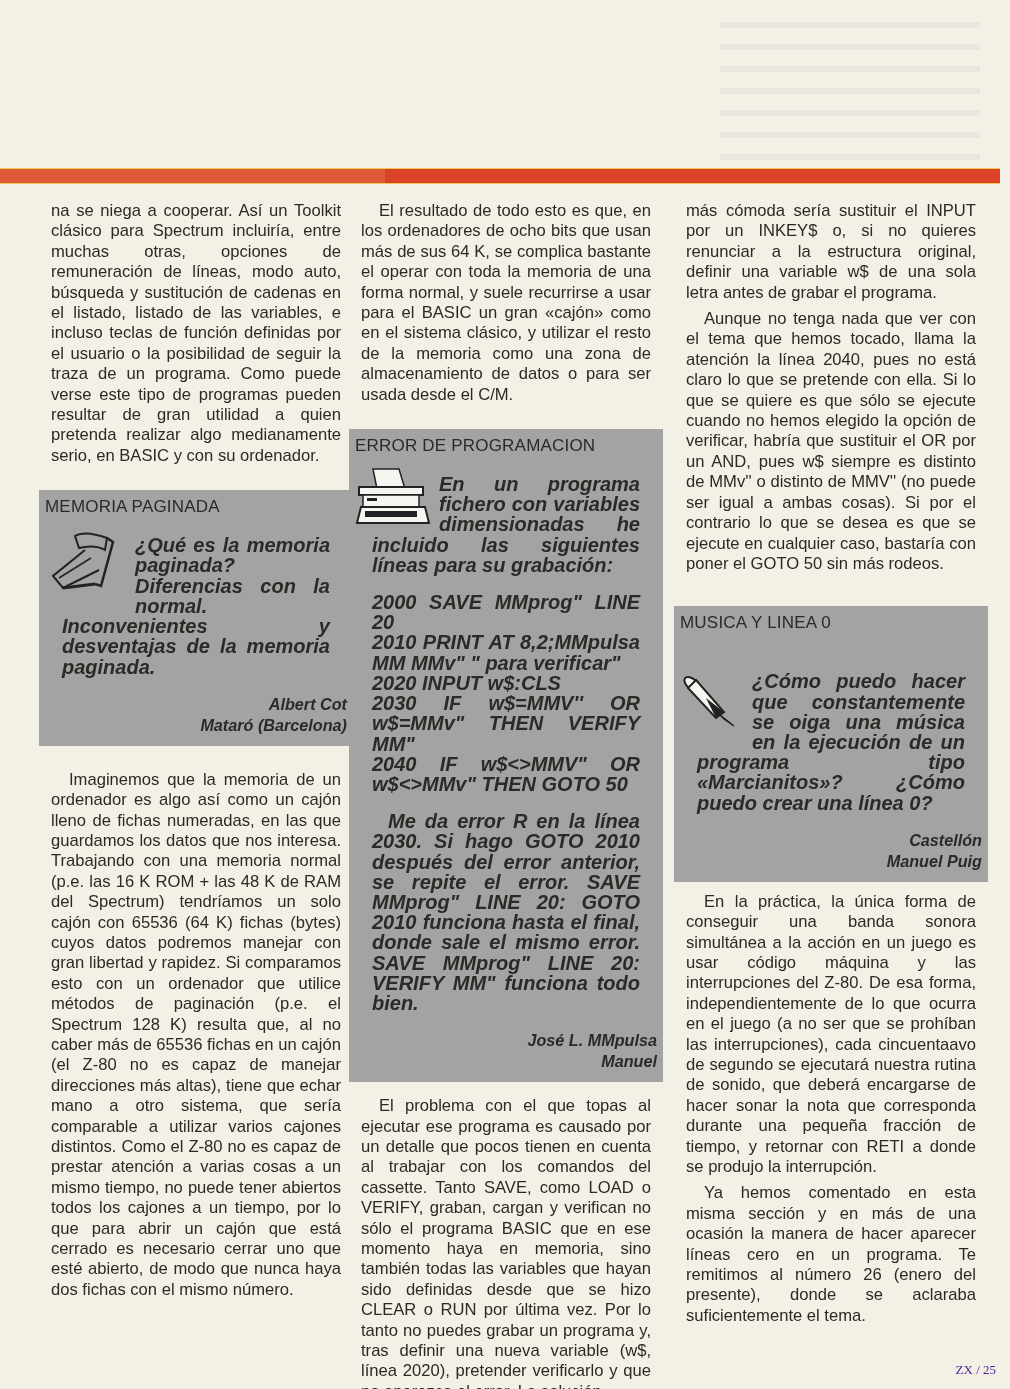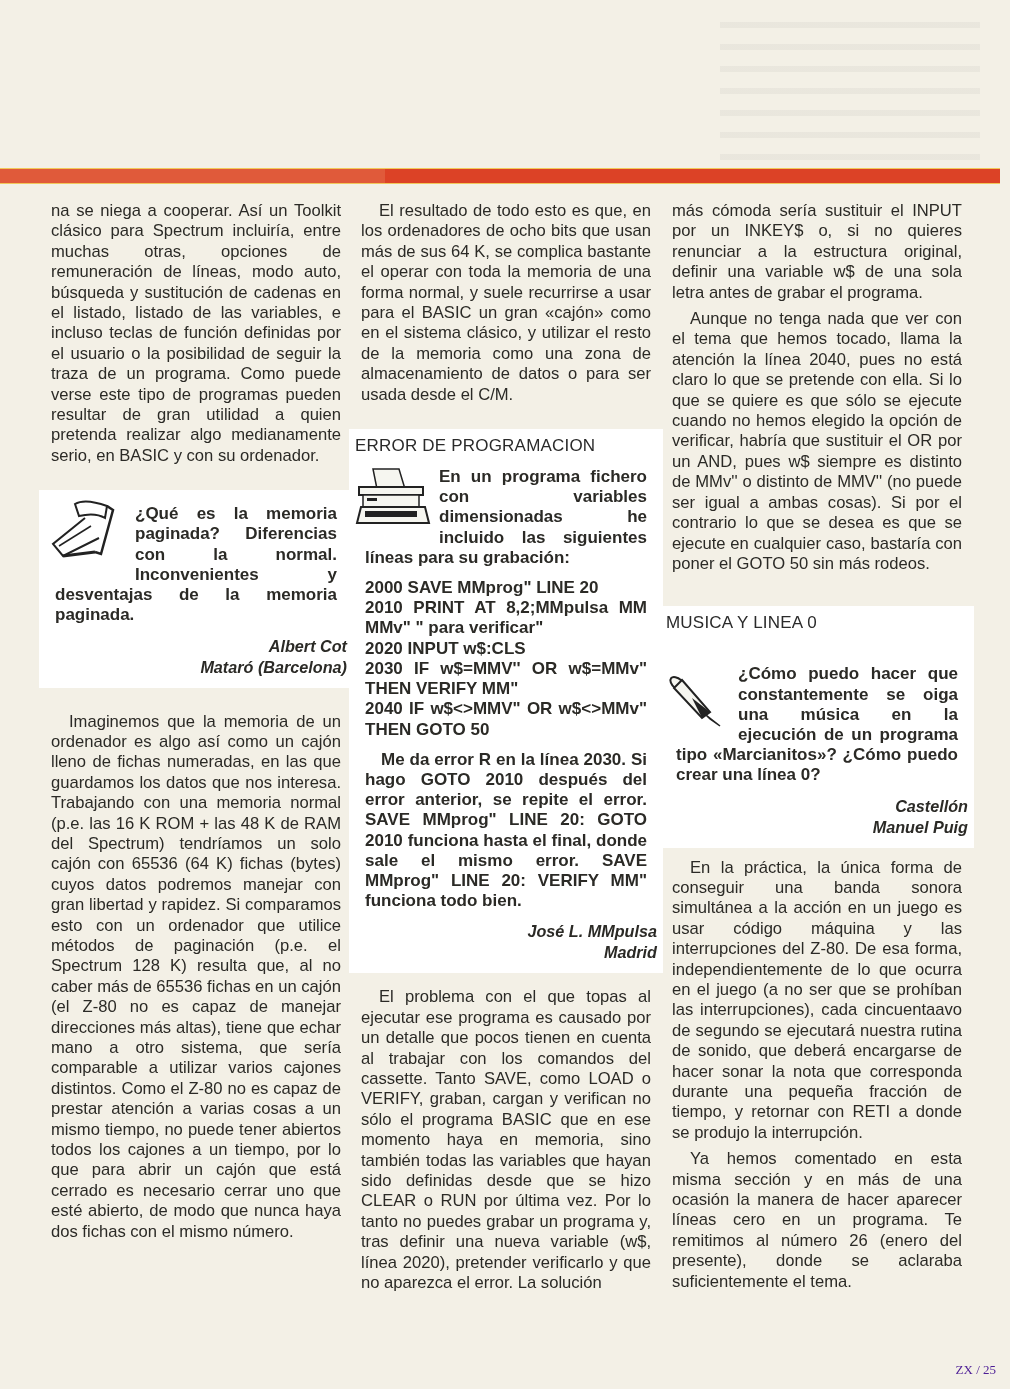--- a/index.html
+++ b/index.html
@@ -11,36 +11,36 @@
     position:relative;
   }
   .red-bar {
     position:absolute; left:0; top:168px; width:1000px; height:14px;
     background:#dc4226; border-top:1px solid #f1c85a; border-bottom:1px solid #f1c85a;
   }
   .red-bar .lighter { position:absolute; left:0; top:0; width:385px; height:14px; background:#e05a3a; }
   .col { position:absolute; top:195px; width:302px; }
   .col1 { left:45px; }
   .col2 { left:355px; }
-  .col3 { left:666px; }
+  .col3 { left:680px; }
   p.body {
     margin:6px; font-size:16.6px; line-height:20.4px; text-align:justify;
     hyphens:manual;
   }
   p.indent { text-indent:18px; }
   .box {
-    background:#ffffff; margin:0 -6px; padding:4px 6px 10px 6px;
+    background:#a3a3a3; margin:0 -6px; padding:4px 6px 10px 6px;
   }
   .box-title {
     font-size:17px; line-height:22px; letter-spacing:0.2px; margin:2px 0 8px 0;
     font-weight:normal; color:#2a2a2a;
   }
   .q {
-    font-weight:bold; font-size:17px; line-height:20.2px;
-    text-align:justify; margin:10px;
+    font-style:italic; font-weight:bold; font-size:20px; line-height:20.2px;
+    text-align:justify; margin:17px;
   }
   .q .code { display:block; }
   .sig { font-style:italic; font-weight:bold; font-size:16.2px; line-height:21px; text-align:right; margin-top:0; }
   .icon-float { float:left; margin:2px 8px 0 0; }
   .folio {
     position:absolute; right:14px; top:1362px; font-family:"Liberation Serif", serif;
     font-size:13px; color:#4c1d95;
   }
   .ghost {
     position:absolute; left:720px; top:20px; width:260px; height:140px;
@@ -53,20 +53,21 @@
 
 <div class="ghost"></div>
 <div class="red-bar">
     <div class="lighter"></div>
   </div>
 
 <div class="col col1">
   <p class="body">na se niega a cooperar. Así un Toolkit clásico para Spectrum incluiría, entre muchas otras, opciones de remuneración de líneas, modo auto, búsqueda y sustitución de cadenas en el listado, listado de las variables, e incluso teclas de función definidas por el usuario o la posibilidad de seguir la traza de un programa. Como puede verse este tipo de programas pueden resultar de gran utilidad a quien pretenda realizar algo medianamente serio, en BASIC y con su ordenador.</p>
   <div class="gap"></div>
   <div class="box">
+    <div class="box-title">MEMORIA PAGINADA</div>
     <div class="icon-float">
       <svg width="82" height="66" viewBox="0 0 82 66">
         <path d="M30 8 Q40 2 62 10 L60 22 Q50 16 34 20 Z" fill="none" stroke="#222" stroke-width="2"></path>
         <path d="M62 10 L68 14 L56 58 L50 56" fill="none" stroke="#222" stroke-width="2.5"></path>
         <path d="M40 22 L8 48 L18 60 L54 42" fill="none" stroke="#222" stroke-width="2"></path>
         <path d="M18 60 L50 56" fill="none" stroke="#222" stroke-width="3"></path>
         <path d="M14 50 L46 30" fill="none" stroke="#222" stroke-width="1.5"></path>
       </svg>
     </div>
     <p class="q">¿Qué es la memoria paginada? Diferencias con la normal. Inconvenientes y desventajas de la memoria paginada.</p>
@@ -98,21 +99,21 @@
     <p class="q">
       <span class="code">2000 SAVE MMprog" LINE 20</span>
       <span class="code">2010 PRINT AT 8,2;MMpulsa MM MMv" " para verificar"</span>
       <span class="code">2020 INPUT w$:CLS</span>
       <span class="code">2030 IF w$=MMV'' OR w$=MMv" THEN VERIFY MM"</span>
       <span class="code">2040 IF w$&lt;&gt;MMV" OR w$&lt;&gt;MMv" THEN GOTO 50</span>
     </p>
     <p class="q" style="text-indent:16px">Me da error R en la línea 2030. Si hago GOTO 2010 después del error anterior, se repite el error. SAVE MMprog" LINE 20: GOTO 2010 funciona hasta el final, donde sale el mismo error. SAVE MMprog" LINE 20: VERIFY MM" funciona todo bien.</p>
     <div class="sig">
       <div>José L. MMpulsa</div>
-      <div>Madrid</div>
+      <div>Manuel</div>
     </div>
   </div>
   <div style="height:8px"></div>
   <p class="body indent">El problema con el que topas al ejecutar ese programa es causado por un detalle que pocos tienen en cuenta al trabajar con los comandos del cassette. Tanto SAVE, como LOAD o VERIFY, graban, cargan y verifican no sólo el programa BASIC que en ese momento haya en memoria, sino también todas las variables que hayan sido definidas desde que se hizo CLEAR o RUN por última vez. Por lo tanto no puedes grabar un programa y, tras definir una nueva variable (w$, línea 2020), pretender verificarlo y que no aparezca el error. La solución</p>
 </div>
 
 <div class="col col3">
   <p class="body">más cómoda sería sustituir el INPUT por un INKEY$ o, si no quieres renunciar a la estructura original, definir una variable w$ de una sola letra antes de grabar el programa.</p>
   <p class="body indent">Aunque no tenga nada que ver con el tema que hemos tocado, llama la atención la línea 2040, pues no está claro lo que se pretende con ella. Si lo que se quiere es que sólo se ejecute cuando no hemos elegido la opción de verificar, habría que sustituir el OR por un AND, pues w$ siempre es distinto de MMv'' o distinto de MMV'' (no puede ser igual a ambas cosas). Si por el contrario lo que se desea es que se ejecute en cualquier caso, bastaría con poner el GOTO 50 sin más rodeos.</p>
   <div style="height:26px"></div>

